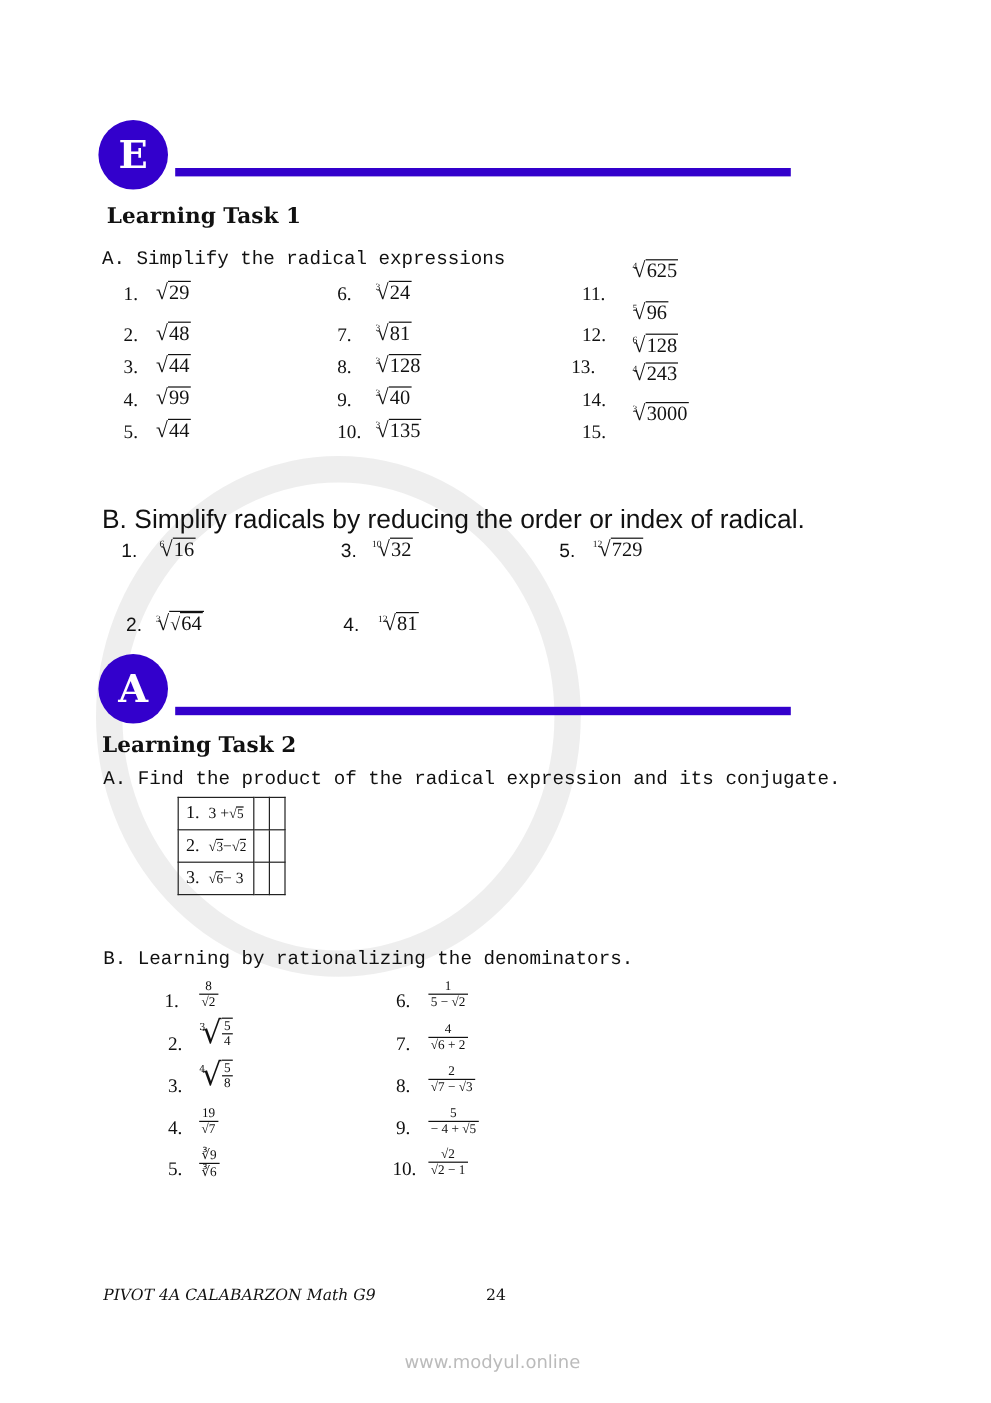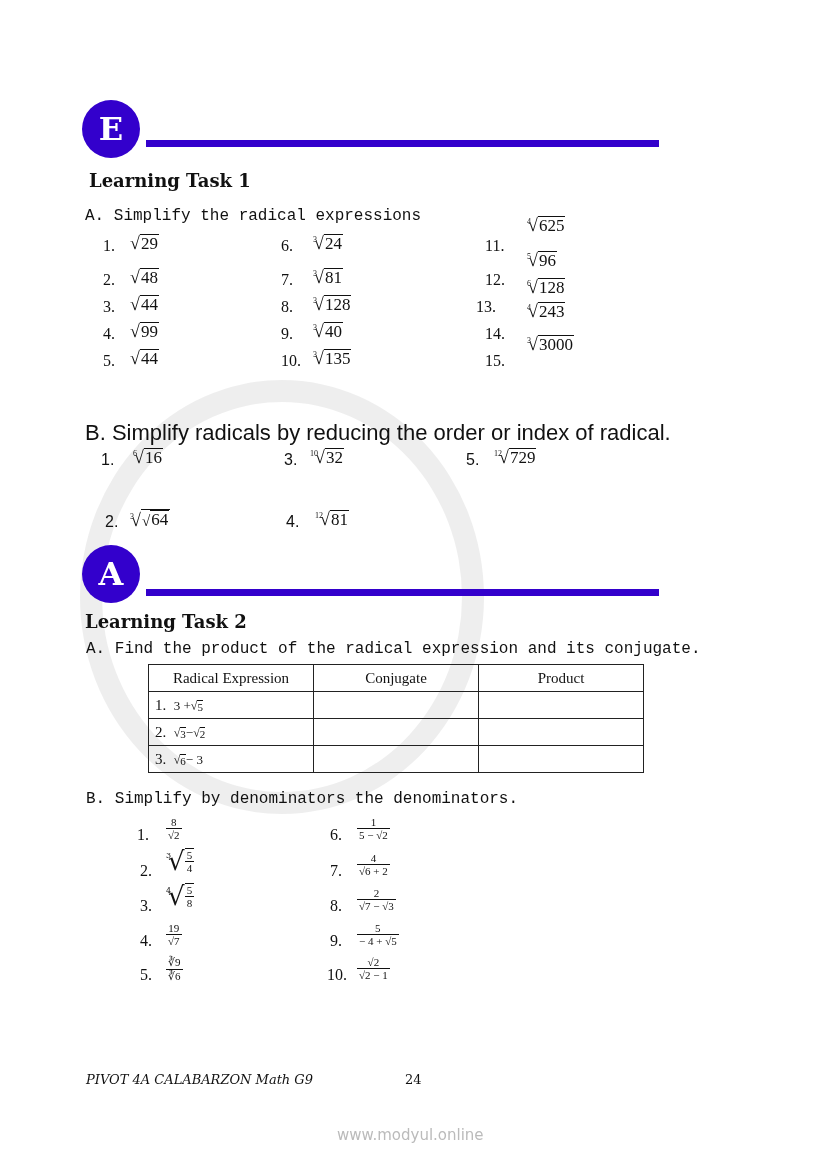--- a/index.html
+++ b/index.html
@@ -218,25 +218,20 @@
 
 <div class="abs badge" style="left:82px;top:545px;">
     <span>A</span>
   </div>
 <div class="abs bar" style="left:146px;top:589px;width:513px;"></div>
 <div class="abs task-title" style="left:85px;top:611px;">Learning Task 2</div>
 <div class="abs instr" style="left:86px;top:640px;font-size:16px;">A.  Find the product of the radical expression and its conjugate.</div>
 
 <table class="conj">
   <tbody>
-      <tr>
-    <th style="width:152px">Radical Expression</th>
-    <th style="width:152px">Conjugate</th>
-    <th style="width:152px">Product</th>
-  </tr>
   <tr>
     <td><span>1.</span>&nbsp; <span class="math" style="font-size:13px">
             <span>3 + </span>
             <span class="rad small">
               <span class="root">√</span>
               <span class="radicand">5</span>
             </span>
           </span></td>
     <td></td>
     <td></td>
@@ -263,21 +258,21 @@
               <span class="radicand">6</span>
             </span>
             <span> − 3</span>
           </span></td>
     <td></td>
     <td></td>
   </tr>
 </tbody>
   </table>
 
-<div class="abs instr" style="left:86px;top:790px;font-size:16px;">B. Simplify by denominators the denominators.</div>
+<div class="abs instr" style="left:86px;top:790px;font-size:16px;">B. Learning by rationalizing the denominators.</div>
 <div id="lt2b">
     <div class="abs num" style="left: 137px; top: 826px;">1.</div>
     <div class="abs" style="left: 166px; top: 816px;"><span class="frac">
         <span class="n">8</span>
         <span class="d">√2</span>
       </span></div>
     <div class="abs num" style="left: 140px; top: 862px;">2.</div>
     <div class="abs" style="left: 166px; top: 848px;"><span class="rad">
         <span class="idx" style="top:-14px">3</span>
         <span class="root" style="font-size:26px;line-height:1">√</span>

